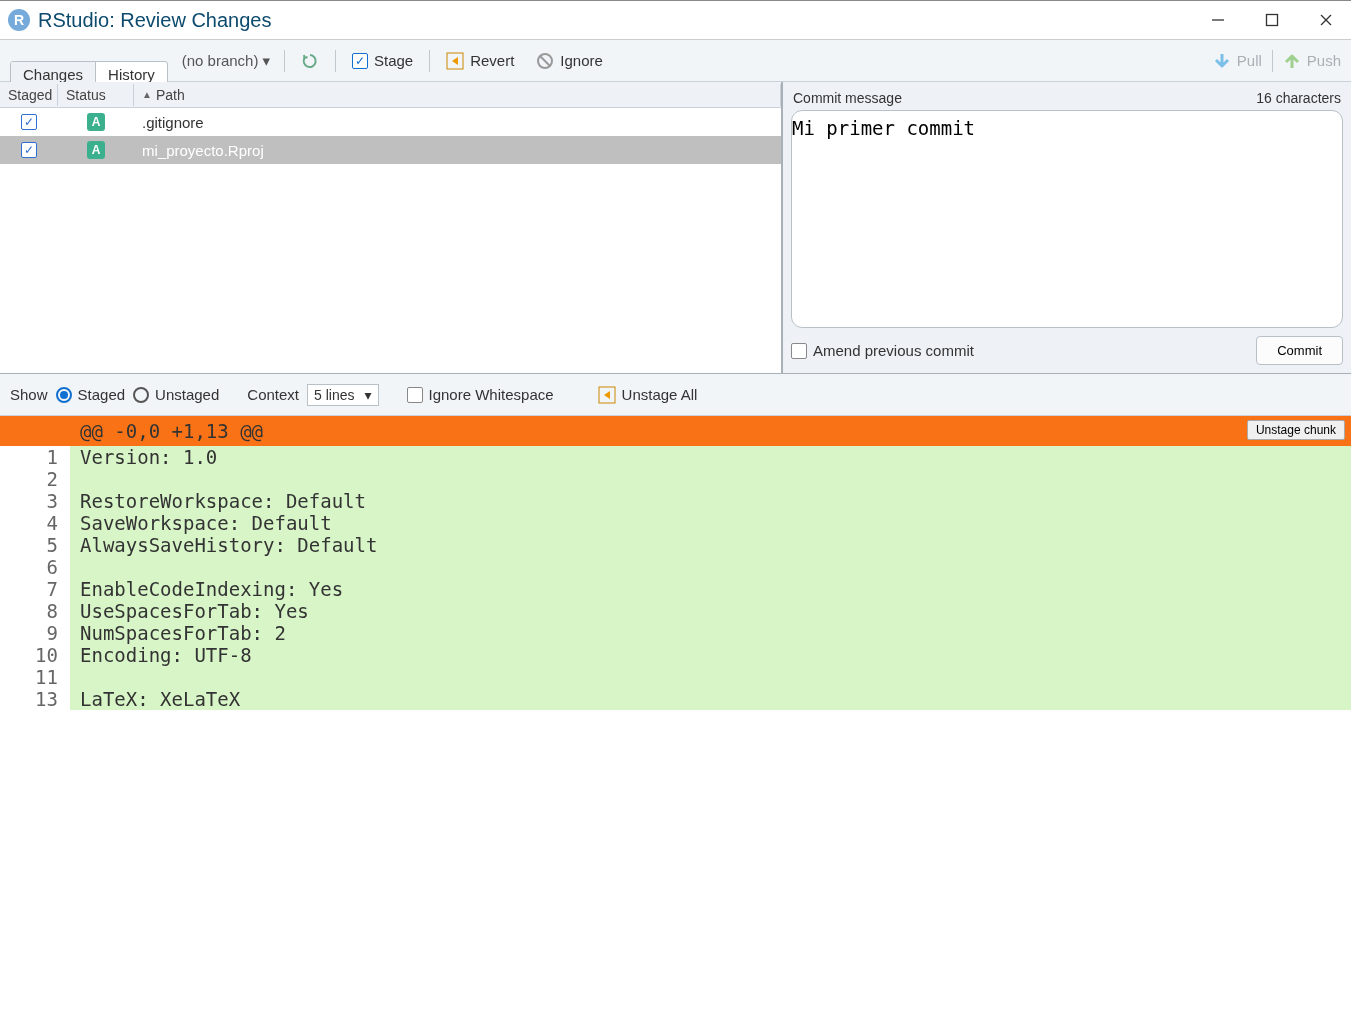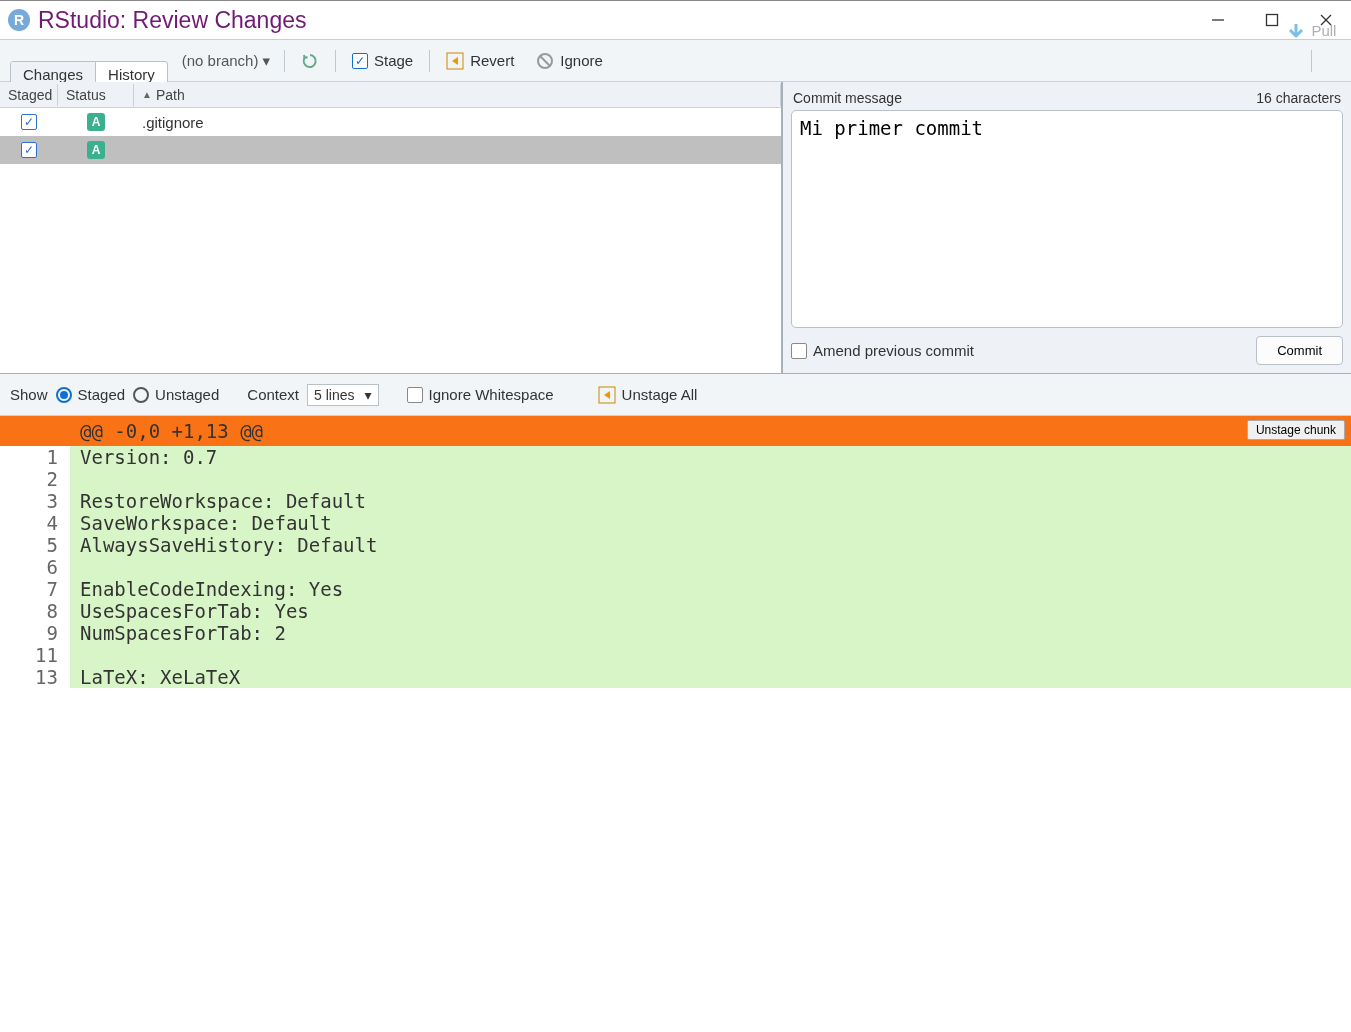--- a/index.html
+++ b/index.html
@@ -1,55 +1,55 @@
 <!DOCTYPE html>
 <html><head>
 <meta charset="utf-8">
 <style>
 * { box-sizing: border-box; margin: 0; padding: 0; }
 body { font-family: "Segoe UI", Arial, sans-serif; font-size: 14px; background: #fff; color: #333; width: 1351px; height: 1032px; overflow: hidden; }
 
 .titlebar { display: flex; align-items: center; height: 40px; padding: 0 8px; border-bottom: 1px solid #ccc; border-top: 1px solid #888; }
 .titlebar-icon { width: 22px; height: 22px; border-radius: 50%; background: #75aadb; display: flex; align-items: center; justify-content: center; color: #fff; font-weight: bold; font-size: 14px; margin-right: 8px; }
-.titlebar-title { font-size: 23px; color: #701a75; flex: 1; }
+.titlebar-title { font-size: 20px; color: #0c4a6e; flex: 1; }
 .winbtns { display: flex; gap: 36px; margin-right: 8px; }
 .winbtn { width: 18px; height: 18px; display: flex; align-items: center; justify-content: center; color: #444; }
 
 .toolbar { display: flex; align-items: center; height: 42px; background: #f2f5f8; border-bottom: 1px solid #c9d2db; padding: 0 10px; gap: 10px; }
 .tabgroup { display: flex; border: 1px solid #b8c0c8; border-radius: 3px; overflow: hidden; background: #fff; margin-top: 28px; }
 .tabgroup .tab { padding: 4px 12px; font-size: 15px; cursor: pointer; }
 .tabgroup .tab.active { background: #eef2f6; }
 .tabgroup .tab + .tab { border-left: 1px solid #b8c0c8; }
 .branch { display: flex; align-items: center; gap: 4px; font-size: 15px; color: #555; cursor: pointer; padding: 0 4px; }
 .tb-sep { width: 1px; height: 22px; background: #c0c8d0; }
 .tb-btn { display: flex; align-items: center; gap: 6px; padding: 2px 6px; font-size: 15px; color: #333; cursor: pointer; }
 .tb-btn .cb { width: 16px; height: 16px; border: 1px solid #1070d0; border-radius: 2px; display: flex; align-items: center; justify-content: center; background: #fff; color: #1070d0; font-size: 12px; }
 .flex-spacer { flex: 1; }
-.pullpush { display: flex; gap: 10px; align-items: center; flex-direction: column; }
+.pullpush { display: flex; gap: 10px; align-items: center; }
 .pp { display: flex; align-items: center; gap: 6px; color: #aab0b6; font-size: 15px; }
 .upper { display: flex; height: 292px; border-bottom: 1px solid #a8b0b8; }
 .filelist { flex: 1; display: flex; flex-direction: column; border-right: 2px solid #a8b0b8; }
 .fl-header { display: flex; background: #eef2f6; border-bottom: 1px solid #c9d2db; font-size: 14px; color: #444; height: 26px; align-items: center; }
 .fl-header .col { padding: 3px 8px; border-right: 1px solid #c9d2db; }
 .col-staged { width: 58px; }
 .col-status { width: 76px; }
 .col-path { flex: 1; display: flex; align-items: center; gap: 4px; }
 .fl-rows { flex: 1; background: #fff; }
 .fl-row { display: flex; align-items: center; height: 28px; font-size: 15px; }
 .fl-row.selected { background: #bfbfbf; color: #fff; }
 .fl-row .cell { padding: 0 8px; }
 .fl-row .cell.staged { width: 58px; display: flex; justify-content: center; }
 .fl-row .cell.status { width: 76px; display: flex; justify-content: center; }
 .fl-row .cell.path { flex: 1; padding-left: 8px; }
 .cb-box { width: 16px; height: 16px; border: 1px solid #3070d0; border-radius: 2px; background: #fff; display: flex; align-items: center; justify-content: center; color: #3070d0; font-size: 12px; }
 .status-badge { width: 18px; height: 18px; background: #3bb08f; color: #fff; border-radius: 3px; display: flex; align-items: center; justify-content: center; font-size: 12px; font-weight: bold; }
 
 .commit-panel { width: 568px; display: flex; flex-direction: column; padding: 6px 8px 8px 8px; background: #eef2f6; }
 .cm-header { display: flex; justify-content: space-between; font-size: 14px; color: #333; padding: 2px 2px 4px 2px; }
-.cm-textarea { flex: 1; border: 1px solid #b8c0c8; background: #fff; border-radius: 5px; padding: 6px 8px; font-family: "Consolas", monospace; font-size: 19px; resize: none; }
+.cm-textarea { flex: 1; border: 1px solid #b8c0c8; background: #fff; border-radius: 11px; padding: 6px 0; font-family: "Consolas", monospace; font-size: 19px; resize: none; }
 .cm-footer { display: flex; justify-content: space-between; padding-top: 8px; }
 .amend { display: flex; align-items: center; gap: 6px; font-size: 15px; color: #333; }
 .amend .cb2 { width: 16px; height: 16px; border: 1px solid #888; border-radius: 2px; background: #fff; }
 .commit-btn { padding: 6px 20px; border: 1px solid #b8c0c8; border-radius: 4px; background: #fcfcfc; font-size: 13px; cursor: pointer; }
 
 .diff-toolbar { display: flex; align-items: center; height: 42px; background: #f2f5f8; border-bottom: 1px solid #c9d2db; padding: 0 10px; gap: 8px; font-size: 15px; }
 .radio { width: 16px; height: 16px; border: 2px solid #555; border-radius: 50%; display: inline-flex; align-items: center; justify-content: center; }
 .radio.checked::after { content: ""; width: 8px; height: 8px; background: #1070d0; border-radius: 50%; }
 .radio.checked { border-color: #1070d0; }
 .radio-wrap { display: flex; align-items: center; gap: 6px; }
@@ -169,20 +169,21 @@
           </div>
           <div class="cell path">.gitignore</div>
         </div>
         <div class="fl-row selected">
           <div class="cell staged">
             <span class="cb-box">✓</span>
           </div>
           <div class="cell status">
             <span class="status-badge">A</span>
           </div>
+          <div class="cell path">mi_proyecto.Rproj</div>
         </div>
       </div>
   </div>
 
   <div class="commit-panel">
     <div class="cm-header">
       <span>Commit message</span>
       <span>16 characters</span>
     </div>
     <textarea class="cm-textarea" style="">Mi primer commit</textarea>
@@ -225,21 +226,21 @@
 </div>
 
 <div class="hunk-header">
   <span>@@ -0,0 +1,13 @@</span>
   <button class="unstage-chunk">Unstage chunk</button>
 </div>
 
 <div class="diff-body" id="diff-body">
     <div class="diff-line">
       <div class="ln">1</div>
-      <div class="txt">Version: 0.7</div>
+      <div class="txt">Version: 1.0</div>
     </div>
     <div class="diff-line">
       <div class="ln">2</div>
       <div class="txt"></div>
     </div>
     <div class="diff-line">
       <div class="ln">3</div>
       <div class="txt">RestoreWorkspace: Default</div>
     </div>
     <div class="diff-line">
@@ -260,20 +261,24 @@
     </div>
     <div class="diff-line">
       <div class="ln">8</div>
       <div class="txt">UseSpacesForTab: Yes</div>
     </div>
     <div class="diff-line">
       <div class="ln">9</div>
       <div class="txt">NumSpacesForTab: 2</div>
     </div>
     <div class="diff-line">
+      <div class="ln">10</div>
+      <div class="txt">Encoding: UTF-8</div>
+    </div>
+    <div class="diff-line">
       <div class="ln">11</div>
       <div class="txt"></div>
     </div>
     <div class="diff-line">
       <div class="ln">13</div>
       <div class="txt">LaTeX: XeLaTeX</div>
     </div>
   </div>
 
 </body></html>

